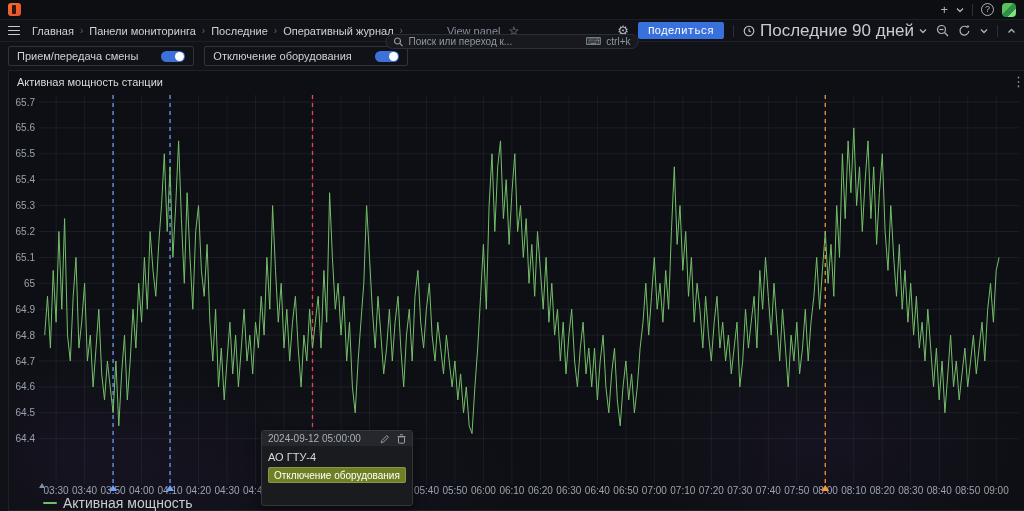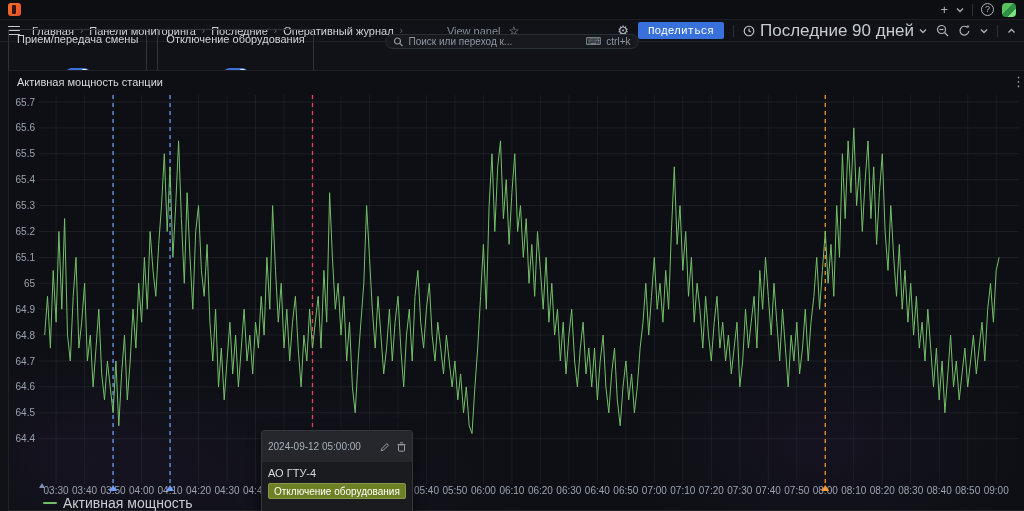--- a/index.html
+++ b/index.html
@@ -39,21 +39,21 @@
   #star { margin-left:8px; color:#aeb4bc; font-size:12px; }
   #nav-right { margin-left:auto; display:flex; align-items:center; gap:9px; }
   #share-btn { background:#3871dc; color:#fff; font-size:11px; border:none;
     border-radius:2px; padding:2.5px 10px; cursor:pointer; font-family:Liberation Mono, monospace; }
   .nav-group { display:flex; align-items:center; gap:5px; color:#c7ccd3; font-size:17px; }
 
   
   #toolbar { height:28px; display:flex; align-items:center; gap:10px; padding:0 8px;
     background:#111217; }
   .toggle-group { display:flex; align-items:center; gap:23px; border:1px solid #2f343c;
-    border-radius:2px; padding:3px 8px; font-size:11px; color:#d0d2d6;flex-direction:column; }
+    border-radius:2px; padding:3px 8px; font-size:11px; color:#d0d2d6; }
   .switch { width:24px; height:11px; border-radius:6px; background:#3d71d9;
     position:relative; cursor:pointer; }
   .switch .knob { position:absolute; right:1px; top:1px; width:9px; height:9px;
     border-radius:50%; background:#fff; }
 
   
   #panel { position:absolute; left:8px; top:70px; width:1024px; height:441px;
     background:
       radial-gradient(260px 160px at 8% 88%, rgba(88,60,150,0.10), transparent 70%),
       radial-gradient(300px 180px at 30% 96%, rgba(88,60,150,0.08), transparent 70%),
@@ -65,21 +65,21 @@
     letter-spacing:0; cursor:pointer; }
   #chart-svg { position:absolute; left:0; top:0; }
   #legend { position:absolute; left:34px; top:424px; display:flex; align-items:center;
     gap:6px; font-size:14px; color:#c9cbd1; }
   #legend .swatch { width:14px; height:2.5px; border-radius:1px; }
 
   
   #anno-tooltip { position:absolute; left:252px; top:359px; min-width:112px;
     background:#191b1f; border:1px solid #33363c; border-radius:3px;
     box-shadow:0 4px 14px rgba(0,0,0,.55); font-size:10px; z-index:5; }
-  #anno-tooltip header { background:#25272c; padding:10px 6px; display:flex;
+  #anno-tooltip header { background:#25272c; padding:2px 6px; display:flex;
     align-items:center; gap:7px; color:#a8b0ba; border-radius:3px 3px 0 0; }
   #anno-tooltip header .tspacer { flex:1; min-width:4px; }
   #anno-body { padding:5px 6px 22px; }
   #anno-name { color:#d8d9da; font-size:11px; }
   #anno-tag { display:inline-block; margin-top:4px; padding:1.5px 5px; border-radius:2px;
     color:#fff; font-size:10px; border:1px solid rgba(255,255,255,.18); }
 </style>
 </head>
 <body>
 

